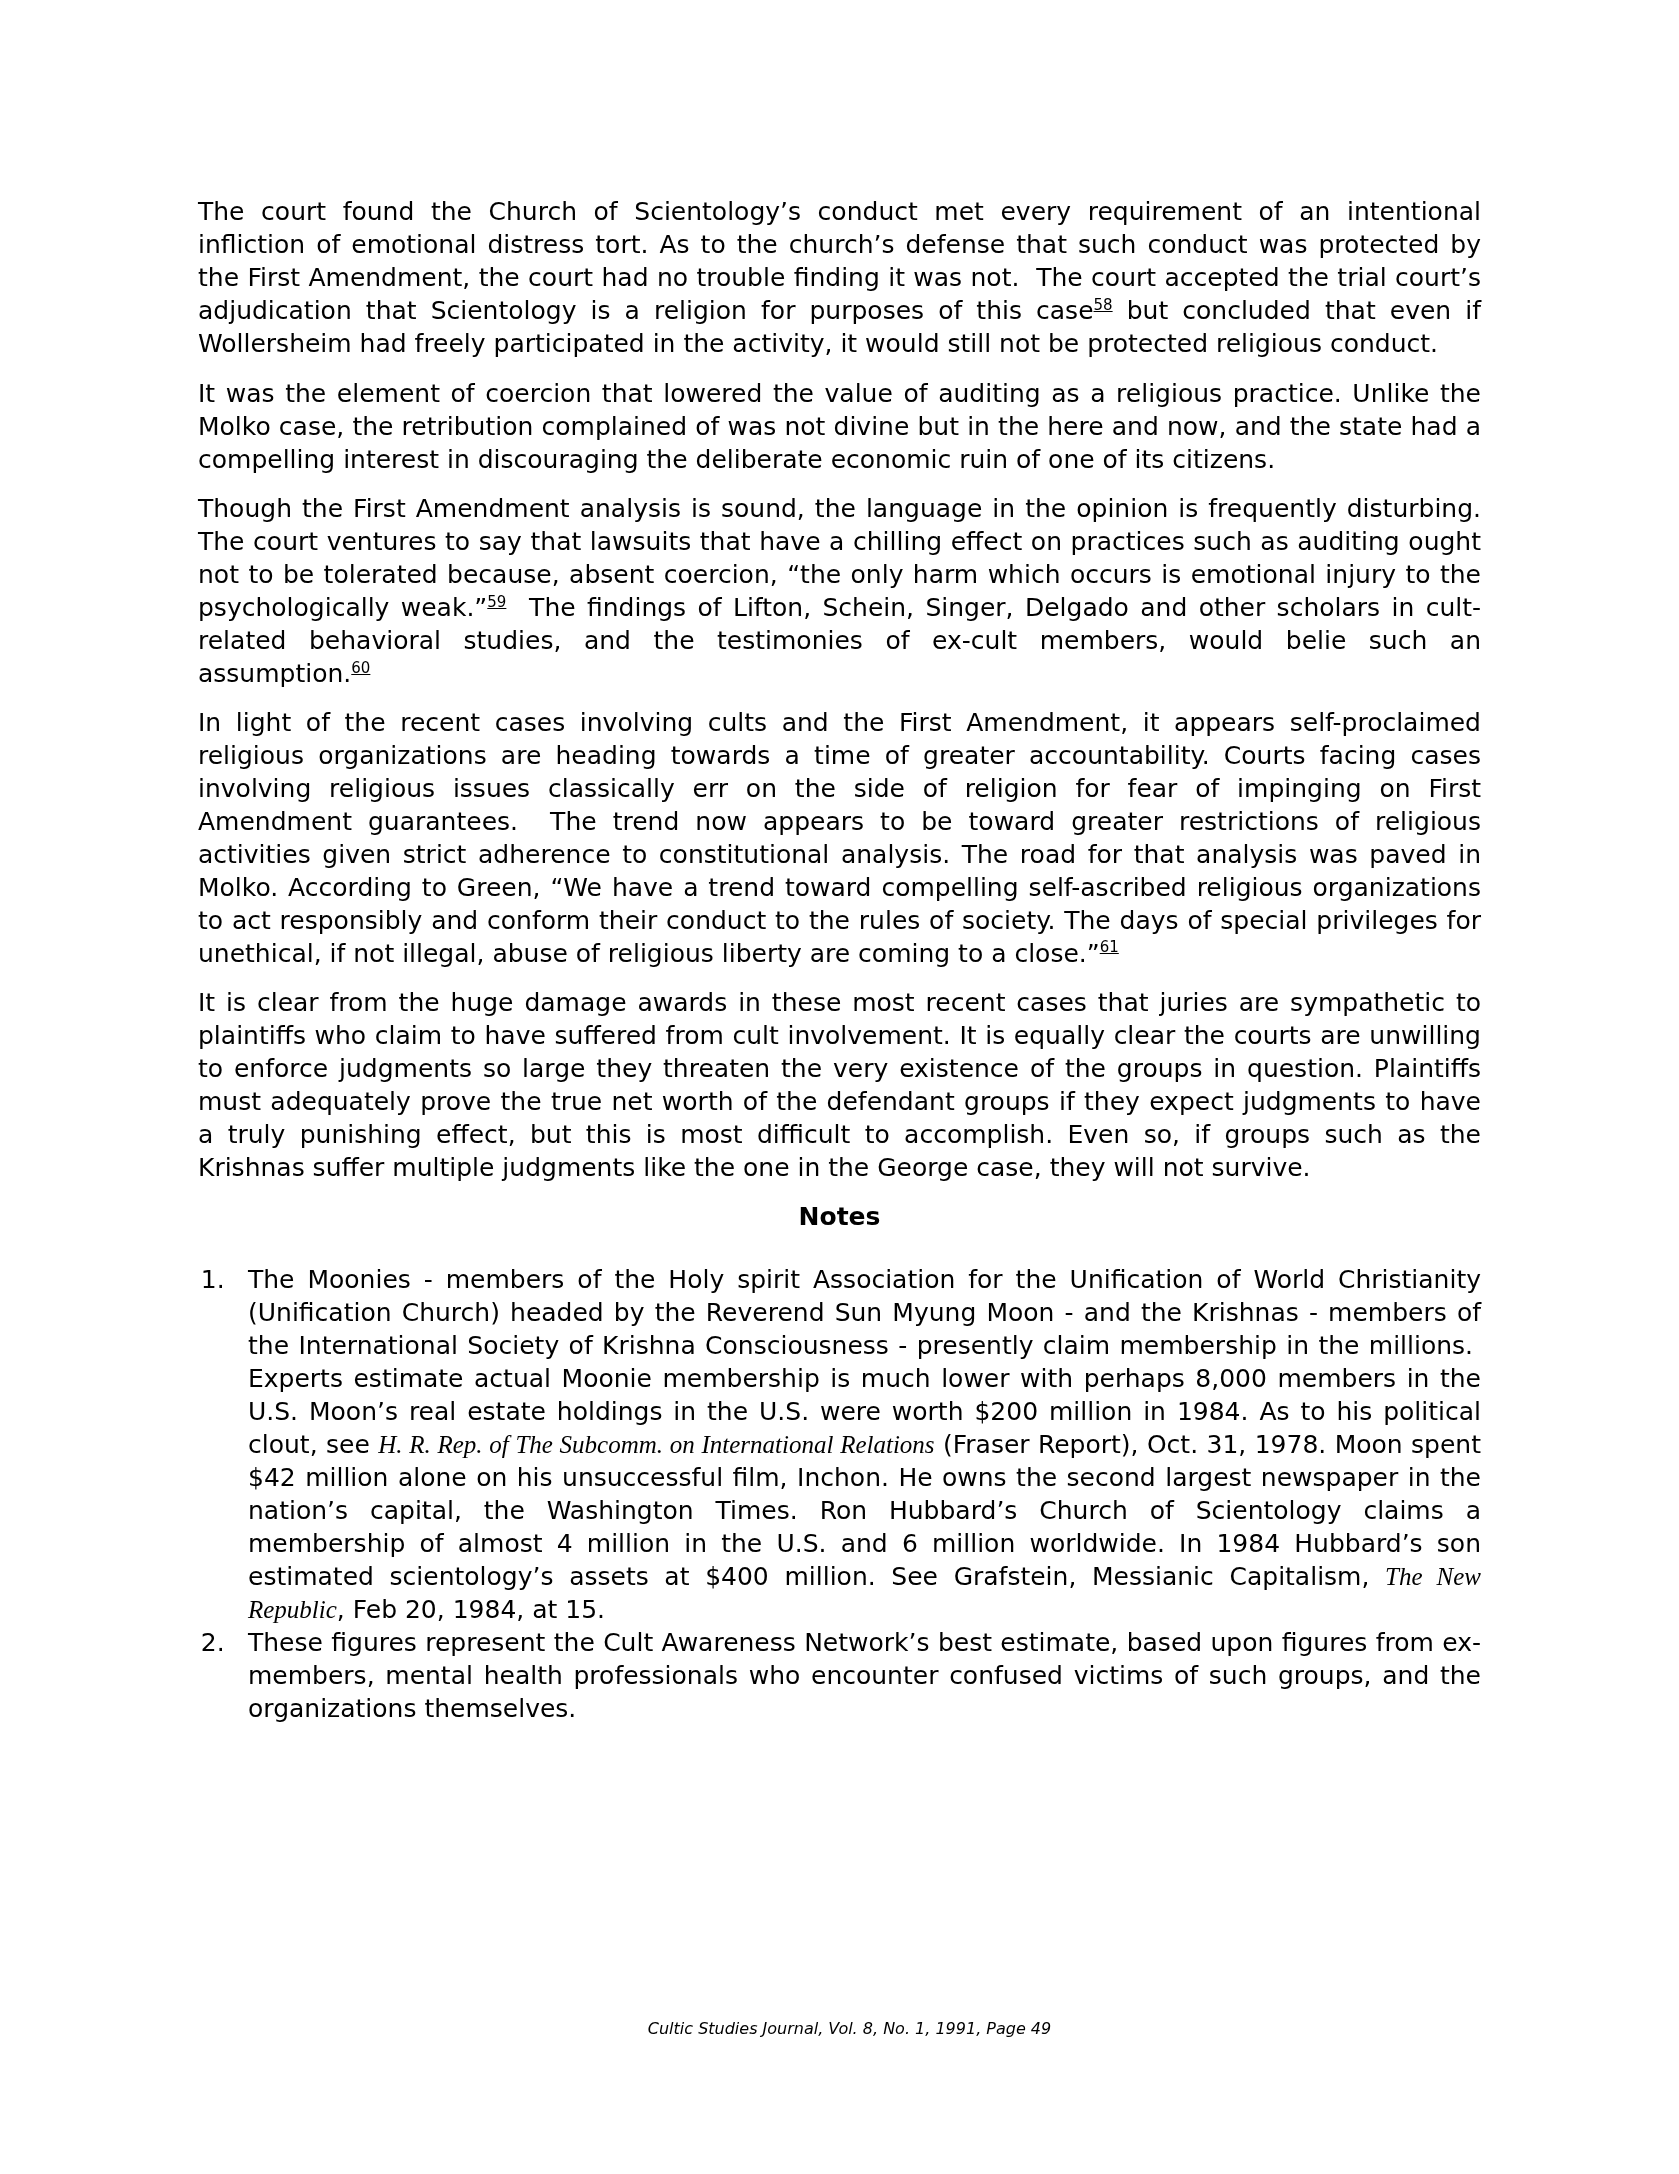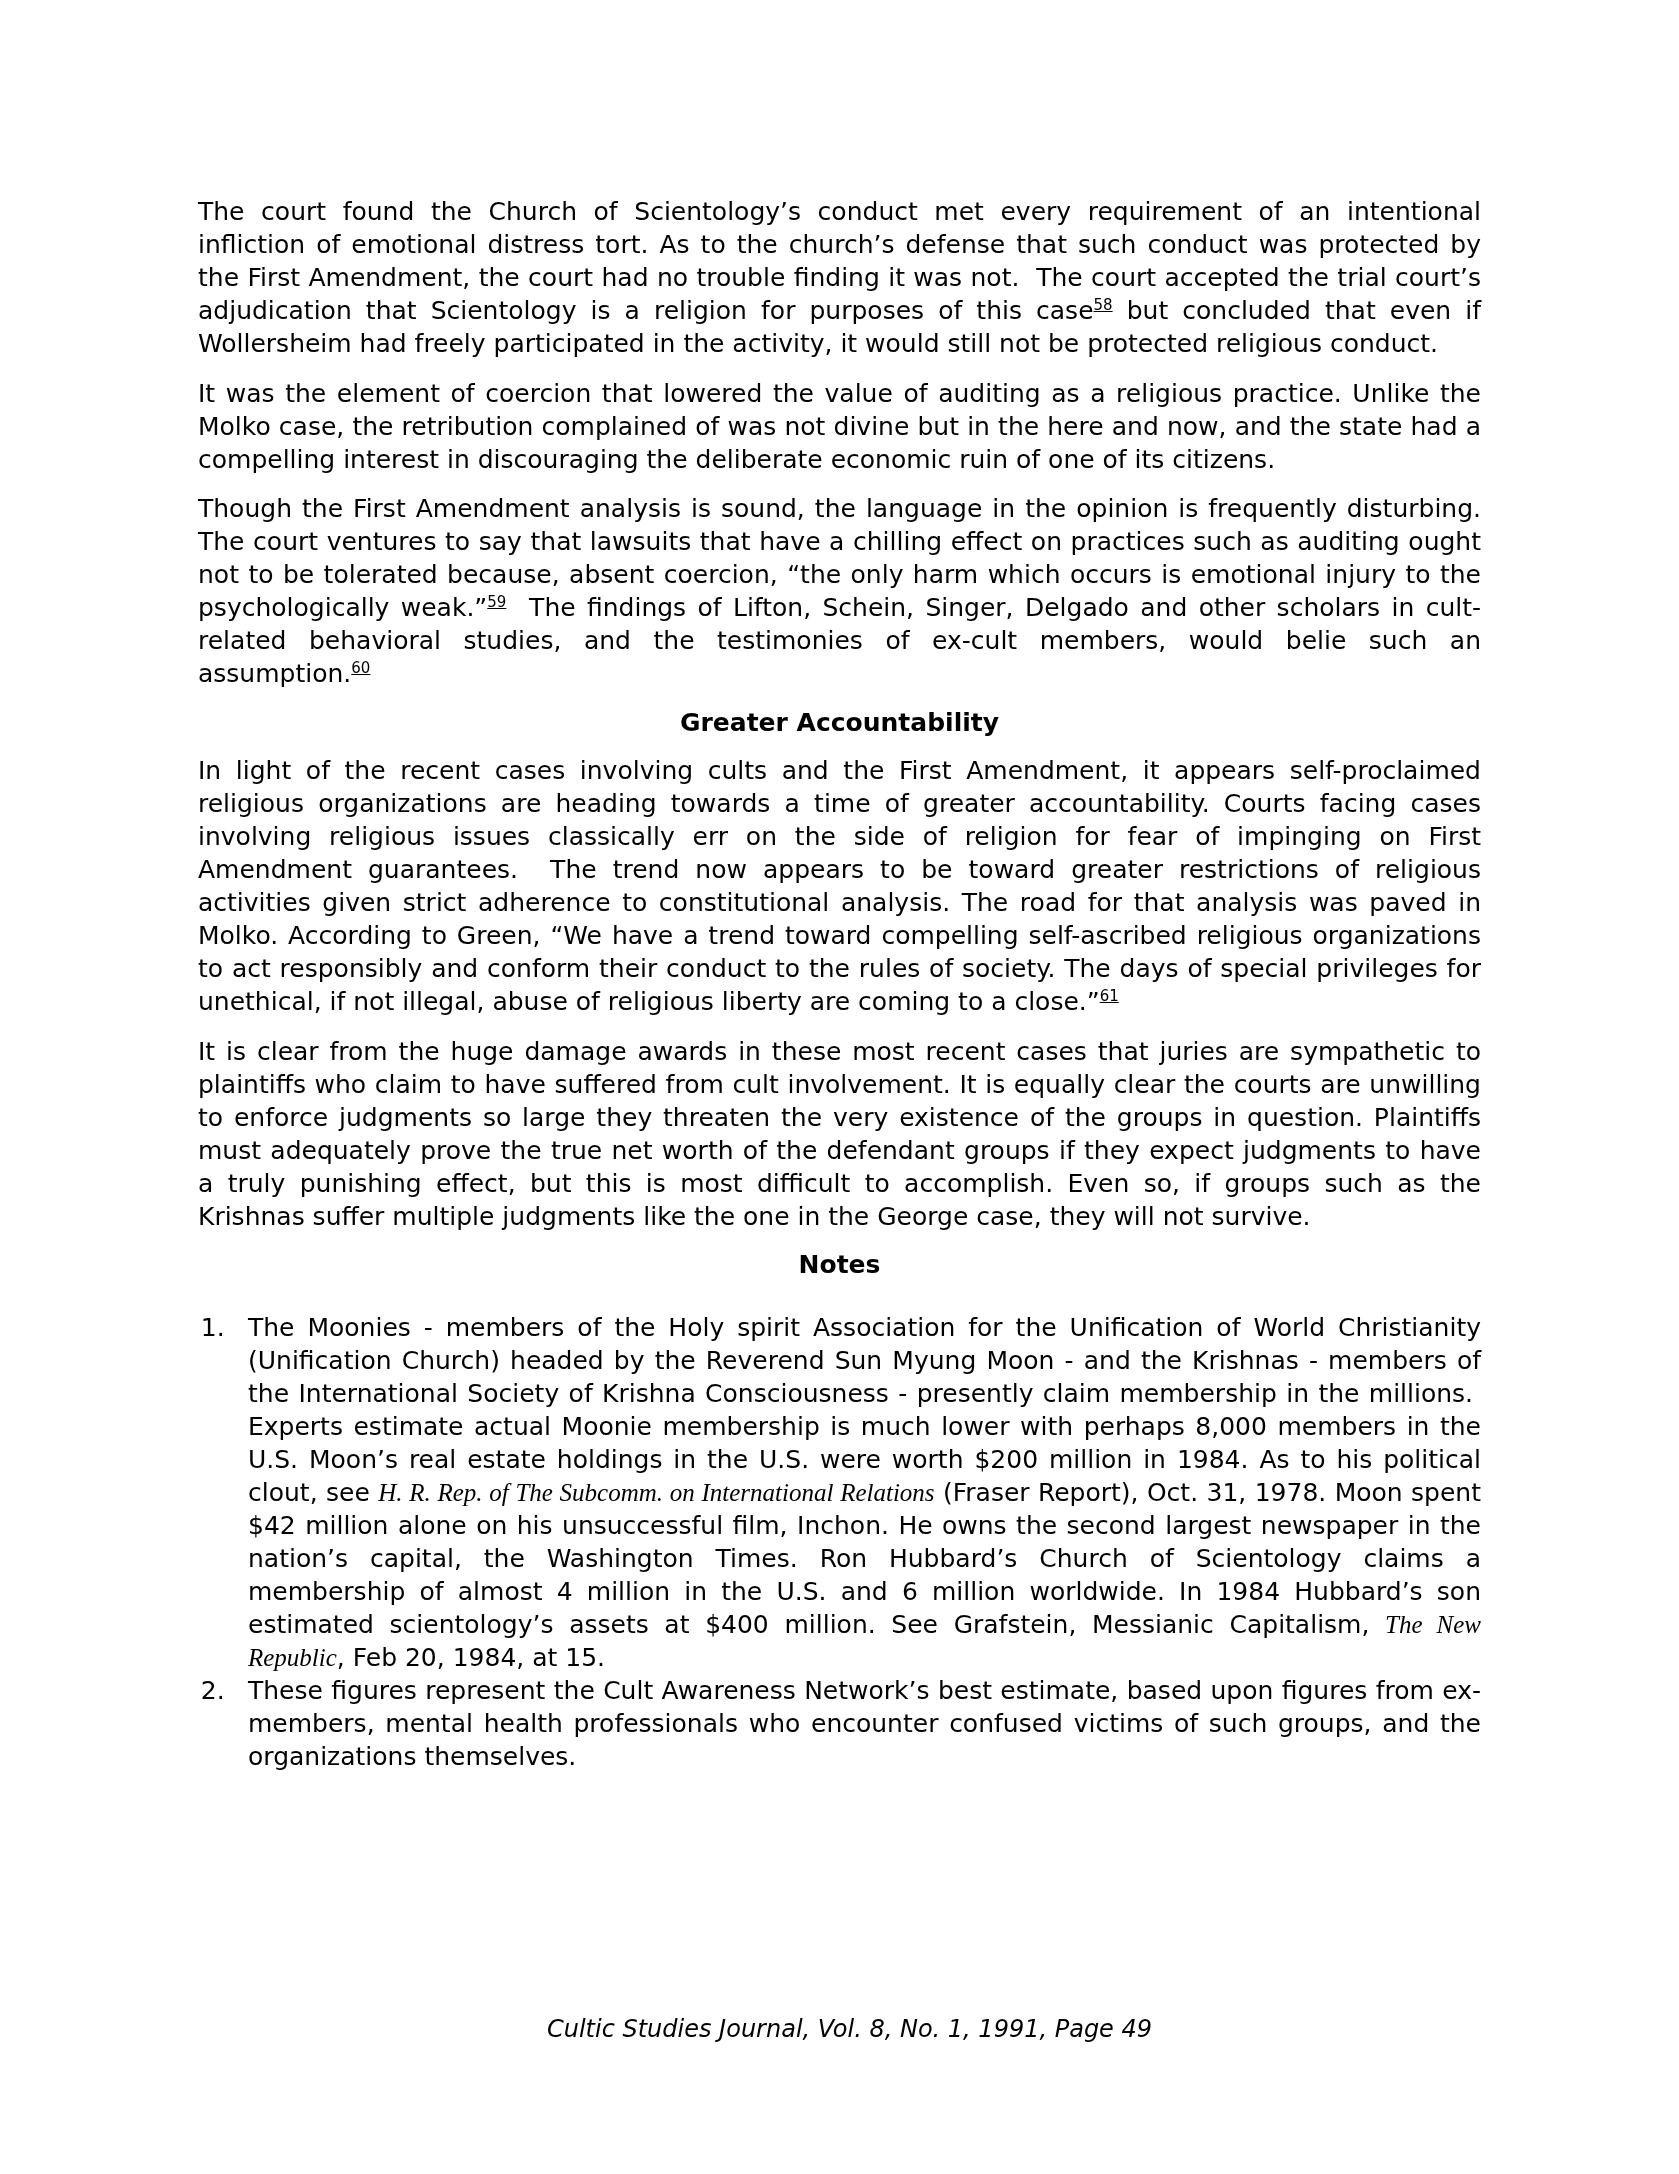--- a/index.html
+++ b/index.html
@@ -64,38 +64,37 @@
     top: 0;
   }
   em { font-style: italic; font-family: Liberation Serif, serif; }
   .footer {
     position: absolute;
     left: 0;
     width: 1680px;
     top: 2015px;
     text-align: center;
     font-style: italic;
-    font-size: 24px;
+    font-size: 16px;
     line-height: 28px;
     padding-left: 19px;
     box-sizing: border-box;
   }
 </style>
 </head>
 <body>
 
 <div class="page-body">
 
   <div>
     <p class="para">The court found the Church of Scientology’s conduct met every requirement of an intentional infliction of emotional distress tort. As to the church’s defense that such conduct was protected by the First Amendment, the court had no trouble finding it was not.&nbsp; The court accepted the trial court’s adjudication that Scientology is a religion for purposes of this case<sup class="fn">58</sup> but concluded that even if Wollersheim had freely participated in the activity, it would still not be protected religious conduct.</p>
     <p class="para">It was the element of coercion that lowered the value of auditing as a religious practice. Unlike the Molko case, the retribution complained of was not divine but in the here and now, and the state had a compelling interest in discouraging the deliberate economic ruin of one of its citizens.</p>
     <p class="para last-before-heading">Though the First Amendment analysis is sound, the language in the opinion is frequently disturbing. The court ventures to say that lawsuits that have a chilling effect on practices such as auditing ought not to be tolerated because, absent coercion, “the only harm which occurs is emotional injury to the psychologically weak.”<sup class="fn">59</sup>&nbsp; The findings of Lifton, Schein, Singer, Delgado and other scholars in cult-related behavioral studies, and the testimonies of ex-cult members, would belie such an assumption.<sup class="fn">60</sup></p>
   </div>
 
-  <h2 class="section-heading">Greater Accountability</h2>
 
   <div>
     <p class="para">In light of the recent cases involving cults and the First Amendment, it appears self-proclaimed religious organizations are heading towards a time of greater accountability. Courts facing cases involving religious issues classically err on the side of religion for fear of impinging on First Amendment guarantees.&nbsp; The trend now appears to be toward greater restrictions of religious activities given strict adherence to constitutional analysis. The road for that analysis was paved in Molko. According to Green, “We have a trend toward compelling self-ascribed religious organizations to act responsibly and conform their conduct to the rules of society. The days of special privileges for unethical, if not illegal, abuse of religious liberty are coming to a close.”<sup class="fn">61</sup></p>
     <p class="para last-before-heading">It is clear from the huge damage awards in these most recent cases that juries are sympathetic to plaintiffs who claim to have suffered from cult involvement. It is equally clear the courts are unwilling to enforce judgments so large they threaten the very existence of the groups in question. Plaintiffs must adequately prove the true net worth of the defendant groups if they expect judgments to have a truly punishing effect, but this is most difficult to accomplish. Even so, if groups such as the Krishnas suffer multiple judgments like the one in the George case, they will not survive.</p>
   </div>
 
   <h2 class="section-heading notes-heading">Notes</h2>
 
   <ol class="notes-list">
     <li class="note-item">

